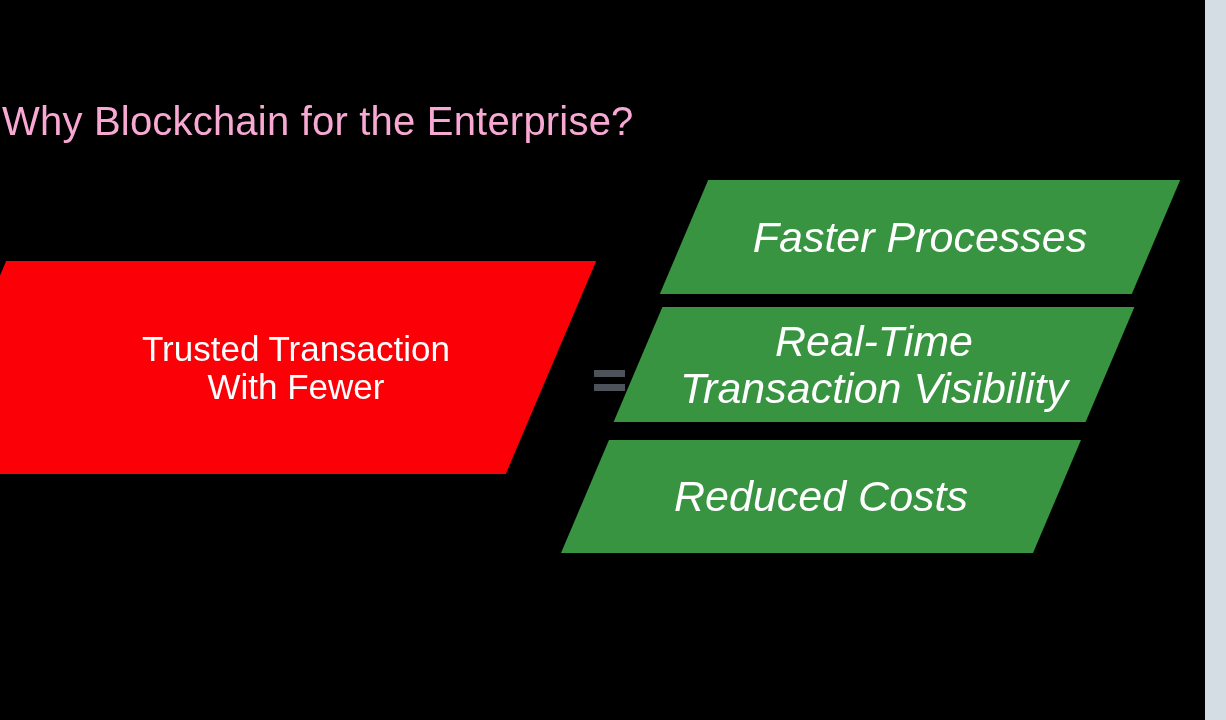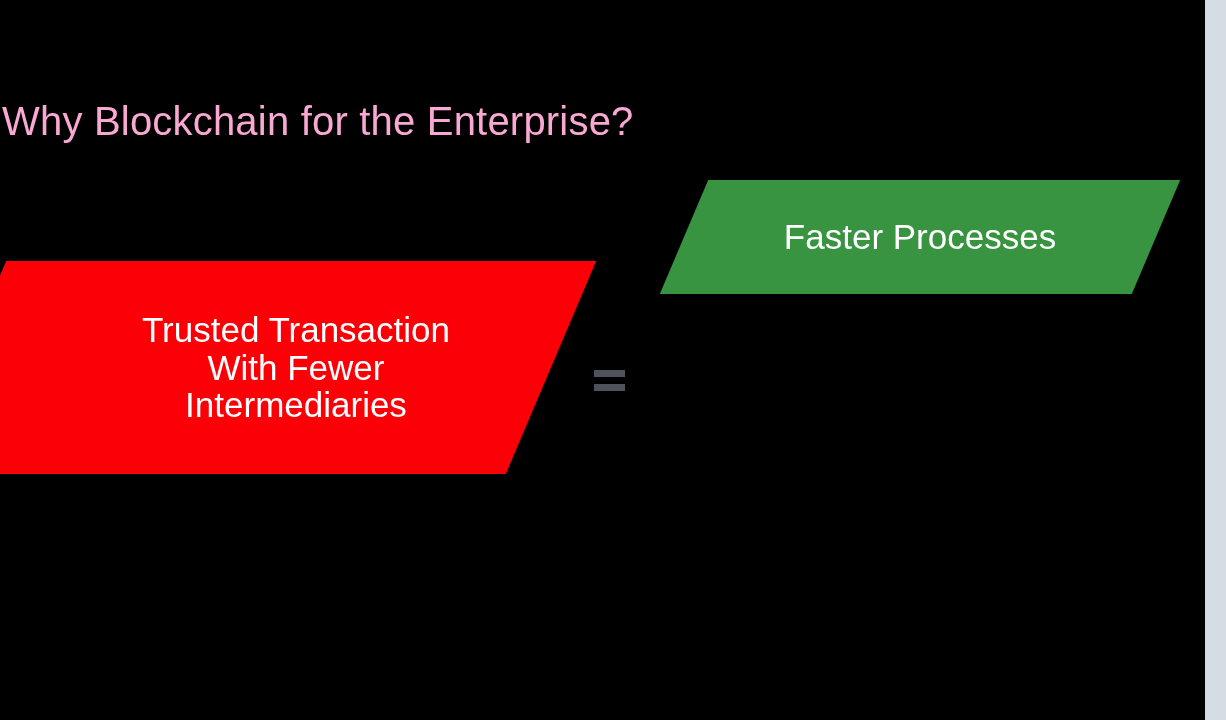--- a/index.html
+++ b/index.html
@@ -12,21 +12,21 @@
   .para{position:absolute;}
   .para .shape{position:absolute;left:0;top:0;width:100%;height:100%;
       transform:skewX(-23deg);transform-origin:center center;}
   .para .txt{position:absolute;left:0;top:0;width:100%;height:100%;
       display:flex;align-items:center;justify-content:center;text-align:center;
       color:#ffffff;line-height:1.08;}
   #red-para{left:-39px;top:261px;width:590px;height:213px;}
   #red-para .shape{background:#fb0007;}
   #red-para .txt{font-size:35px;padding-left:40px;}
   .green-para .shape{background:#389440;}
-  .green-para .txt{font-size:35px;}
+  .green-para .txt{font-size:43px;font-style:italic;}
   #green-para-1{left:684px;top:180px;width:472px;height:114px;}
   #green-para-2{left:638px;top:307px;width:472px;height:115px;}
   #green-para-3{left:585px;top:440px;width:472px;height:113px;}
   #equals-sign{position:absolute;left:594px;top:370px;width:31px;height:24px;}
   #equals-sign .bar{position:absolute;left:0;width:31px;height:7px;background:#4e535b;}
   #equals-sign .bar.b1{top:0;}
   #equals-sign .bar.b2{top:14px;}
 </style>
 </head>
 <body>
@@ -36,34 +36,50 @@
   <div id="right-strip"></div>
 
   <div id="slide-title">Why Blockchain for the Enterprise?</div>
 
   <div class="para" id="red-para">
     <div class="shape"></div>
     <div class="txt">
       <div>
         <div>Trusted Transaction</div>
         <div>With Fewer</div>
-        <div>Intermediaries</div>
       </div>
     </div>
   </div>
 
   <div id="equals-sign">
     <div class="bar b1"></div>
     <div class="bar b2"></div>
   </div>
 
   <div class="para green-para" id="green-para-1">
     <div class="shape"></div>
     <div class="txt">
       <div>
         <div>Faster Processes</div>
       </div>
     </div>
   </div>
 
+  <div class="para green-para" id="green-para-2">
+    <div class="shape"></div>
+    <div class="txt">
+      <div>
+        <div>Real-Time</div>
+        <div>Transaction Visibility</div>
+      </div>
+    </div>
+  </div>
 
+  <div class="para green-para" id="green-para-3">
+    <div class="shape"></div>
+    <div class="txt">
+      <div>
+        <div>Reduced Costs</div>
+      </div>
+    </div>
+  </div>
 
 </div>
 
 </body></html>

